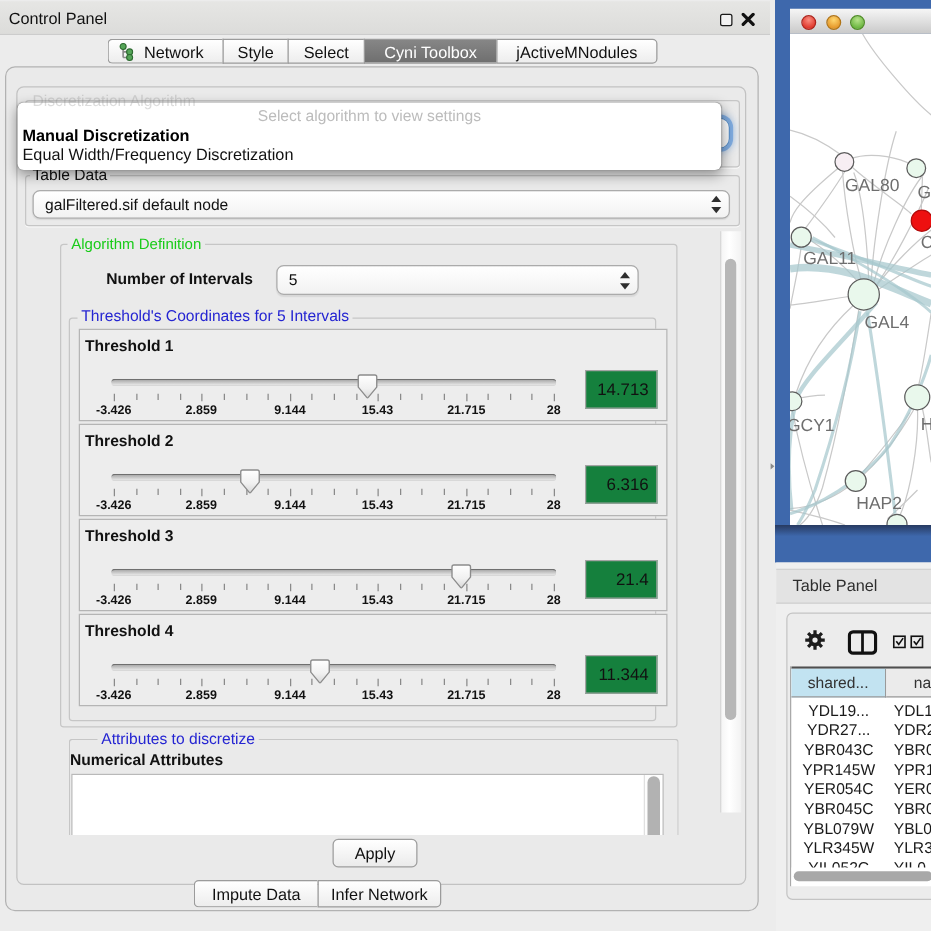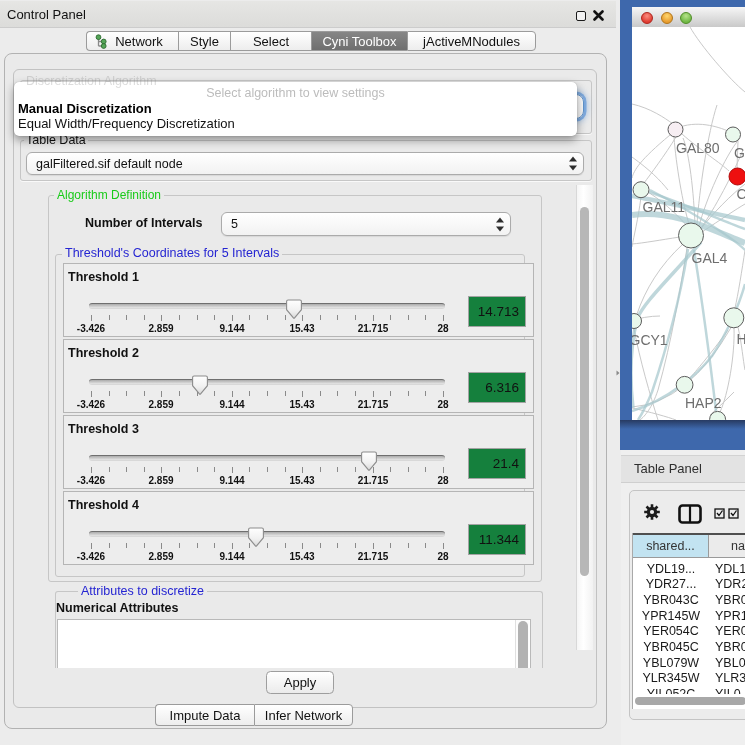--- a/index.html
+++ b/index.html
@@ -36,22 +36,22 @@
 <div class="abs" style="left:4px;top:53px;width:601px;height:674px;background:#eaeaea;border:1px solid #b2b2b2;border-radius:8px;"></div>
 <div class="abs" style="left:13px;top:69px;width:582px;height:637px;background:#eaeaea;border:1px solid #c2c2c2;border-radius:6px;"></div>
 <div class="seg" style="left:86px;top:31px;">
  <div class="s" style="width:92px;padding-left:13px;"><svg width="12" height="15" viewBox="0 0 12 15" style="position:absolute;left:8px;top:2px;">
         <path d="M3.5 4 L3.5 12 M3.5 7.5 L8.5 7.5 M3.5 12 L8.5 12" stroke="#8a8a8a" stroke-width="1.3" fill="none"></path>
         <circle cx="3.5" cy="3.2" r="2.4" fill="#55a558" stroke="#2d6b30" stroke-width="0.9"></circle>
         <circle cx="8.7" cy="7.5" r="2.4" fill="#55a558" stroke="#2d6b30" stroke-width="0.9"></circle>
         <circle cx="8.7" cy="12" r="2.4" fill="#55a558" stroke="#2d6b30" stroke-width="0.9"></circle>
       </svg>Network</div>
  <div class="s" style="width:52px;">Style</div>
- <div class="s" style="width:81px;">Select</div>
- <div class="s sel" style="width:96px;">Cyni Toolbox</div>
+ <div class="s" style="width:61px;">Select</div>
+ <div class="s sel" style="width:106px;">Cyni Toolbox</div>
  <div class="s" style="width:129px;">jActiveMNodules</div>
 </div>
 
 <div class="abs etched" style="left:20px;top:80px;width:570px;height:52px;"></div>
 <div class="combo" style="left:26px;top:94px;width:556px;height:23px;border-radius:8px;box-shadow:0 0 0 2.5px rgba(110,160,220,.8),0 0 6px 3px rgba(110,160,220,.55);border-color:#5f93cc;"></div>
 
 <div class="abs" style="left:14px;top:82px;width:563px;height:54px;background:#fff;border-radius:5px;
  box-shadow:0 4px 10px rgba(0,0,0,.4),0 0 1px rgba(0,0,0,.3);z-index:4;"></div>
 <div class="abs" style="left:26px;top:74px;font-size:12.5px;color:rgba(128,128,128,.28);z-index:5;">Discretization Algorithm</div>
 <div class="abs" style="left:14px;top:86px;width:563px;text-align:center;font-size:12.5px;color:#bcbcbc;z-index:5;">Select algorithm to view settings</div>

